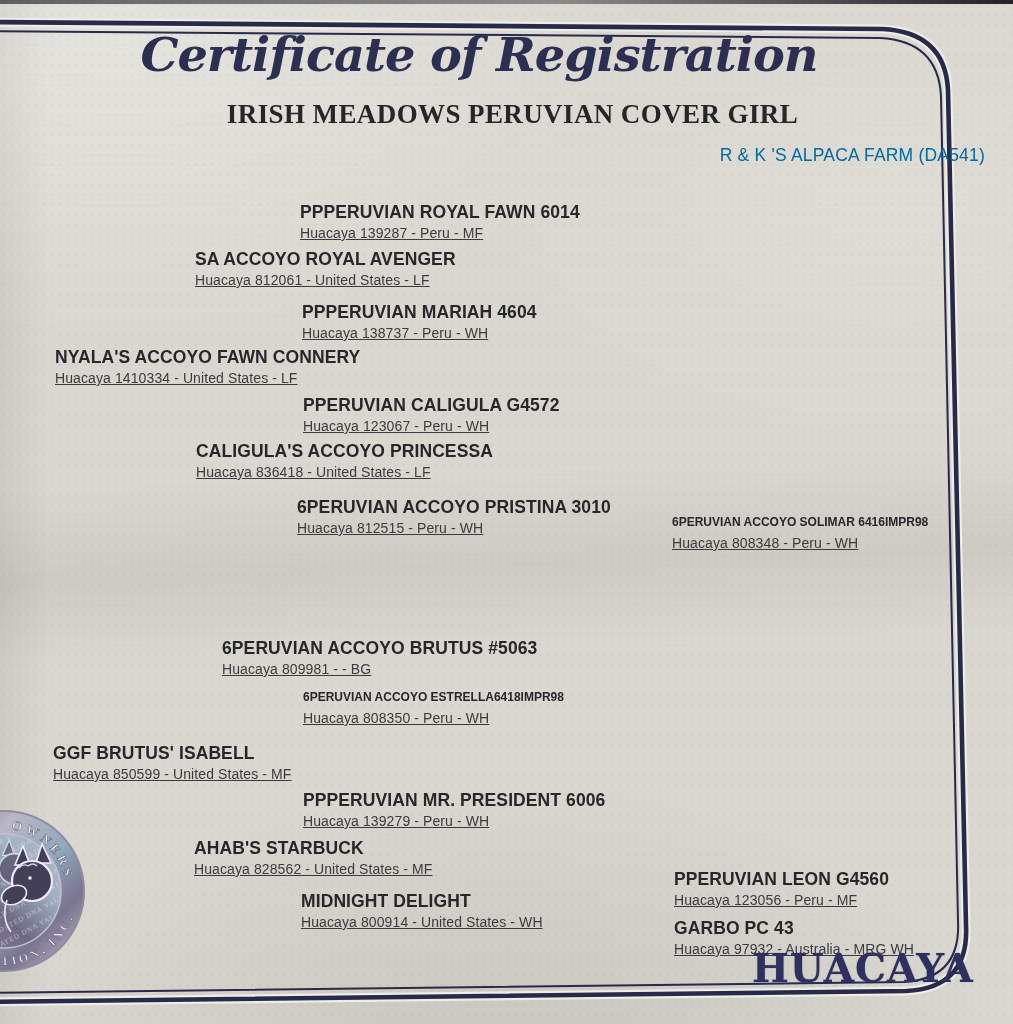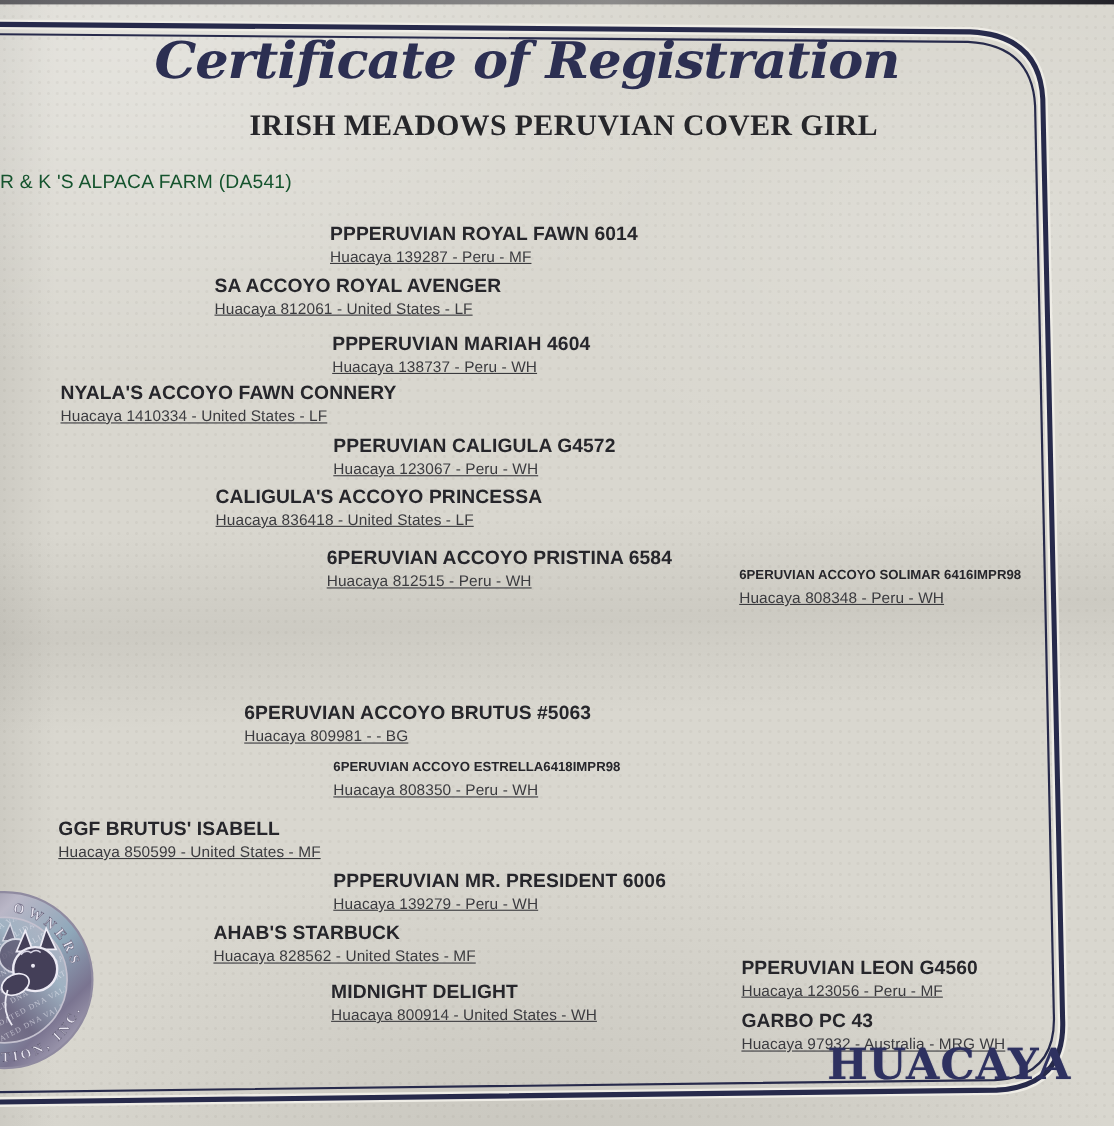--- a/index.html
+++ b/index.html
@@ -32,22 +32,22 @@
     font-family:"DejaVu Serif",serif;font-style:italic;font-weight:600;
     font-size:46px;line-height:62px;color:#2c2f52;letter-spacing:-1px;
     transform:scaleX(1.04);
   }
   .animal-name{
     position:absolute;left:0;top:99px;width:985px;text-align:center;
     font-family:"Liberation Serif",serif;font-weight:700;font-size:27px;
     color:#26262a;letter-spacing:.4px;margin-left:20px;
   }
   .farm-line{
-    position:absolute;left:0;top:155px;width:985px;text-align:left;
-    font-size:17.5px;color:#14532d;letter-spacing:.2px;
+    position:absolute;left:0;top:145px;width:985px;text-align:right;
+    font-size:17.5px;color:#0369a1;letter-spacing:.2px;
   }
 
   .entry{position:absolute;white-space:nowrap;}
   .entry .name{
     font-weight:700;font-size:17.5px;line-height:21px;color:#26262b;letter-spacing:.1px;
   }
   .entry .detail{
     font-size:14px;line-height:18px;color:#3b3b3f;margin-top:1px;letter-spacing:.1px;text-decoration:underline;
   }
   .entry.small .name{font-size:12px;letter-spacing:0;}
@@ -103,21 +103,21 @@
     </div>
     <div class="entry" style="left:303px;top:395px">
       <div class="name">PPERUVIAN CALIGULA G4572</div>
       <div class="detail">Huacaya 123067 - Peru - WH</div>
     </div>
     <div class="entry" style="left:196px;top:441px">
       <div class="name">CALIGULA'S ACCOYO PRINCESSA</div>
       <div class="detail">Huacaya 836418 - United States - LF</div>
     </div>
     <div class="entry" style="left:297px;top:497px">
-      <div class="name">6PERUVIAN ACCOYO PRISTINA 6584</div>
+      <div class="name">6PERUVIAN ACCOYO PRISTINA 3010</div>
       <div class="detail">Huacaya 812515 - Peru - WH</div>
     </div>
     <div class="entry small" style="left:672px;top:512px">
       <div class="name">6PERUVIAN ACCOYO SOLIMAR 6416IMPR98</div>
       <div class="detail">Huacaya 808348 - Peru - WH</div>
     </div>
     <div class="entry" style="left:222px;top:638px">
       <div class="name">6PERUVIAN ACCOYO BRUTUS #5063</div>
       <div class="detail">Huacaya 809981 - - BG</div>
     </div>

